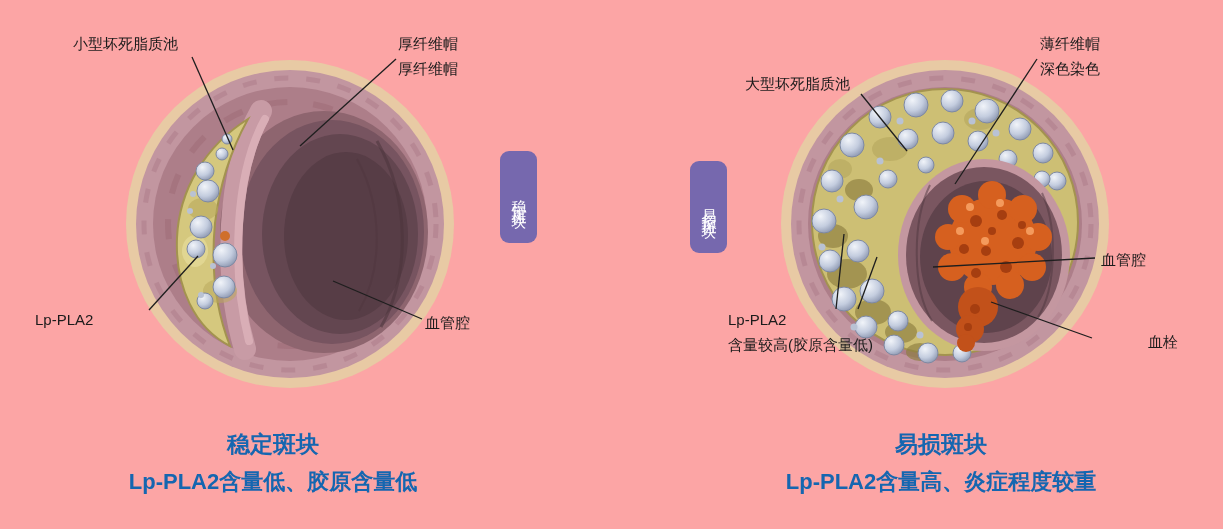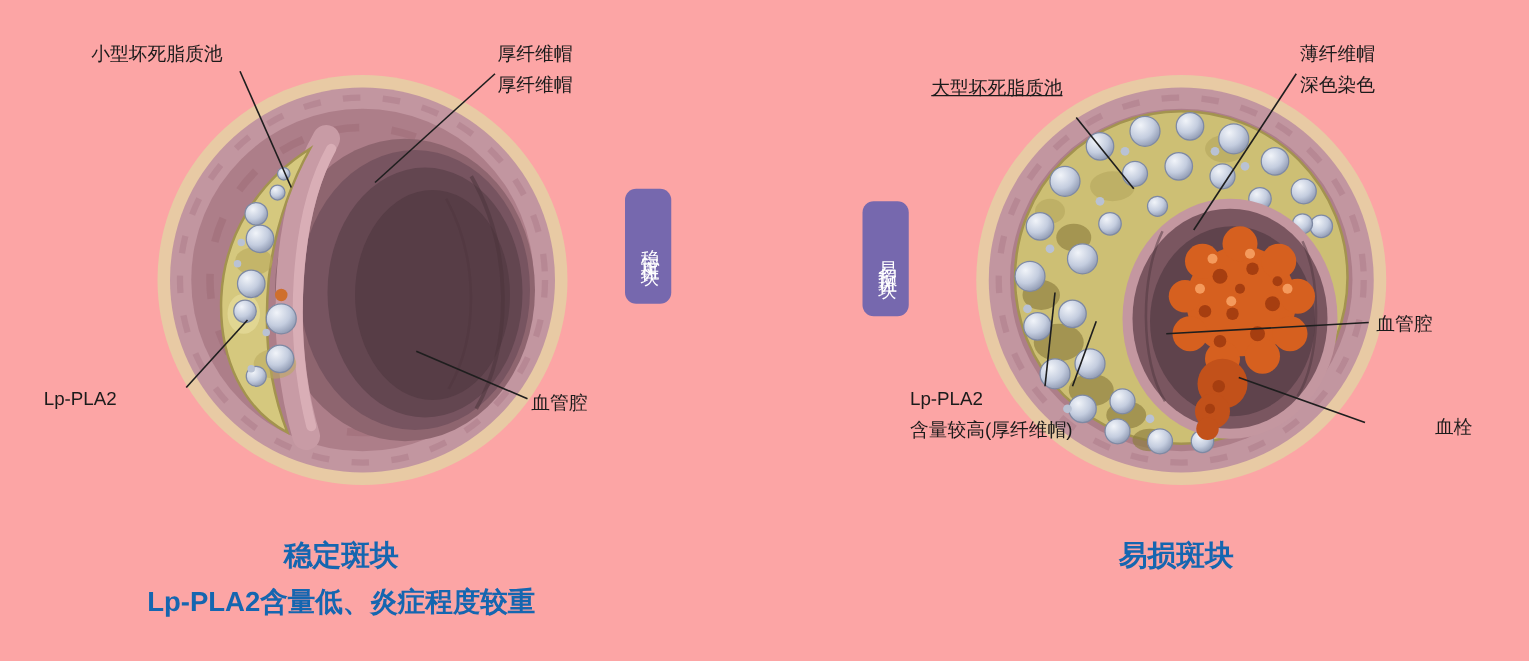--- a/index.html
+++ b/index.html
@@ -212,40 +212,41 @@
   </div>
 
   <div class="lbl lbl2" style="left:35px; top:307px;">
     <div>Lp-PLA2</div>
   </div>
 
   <div class="lbl" style="left:425px; top:310px;">血管腔</div>
 
   <div class="badge" style="left:500px; top:151px;">稳定斑块</div>
 
-  <div class="lbl" style="left:745px; top:58px;text-decoration:underline;">大型坏死脂质池</div>
+  <div class="lbl" style="left:745px; top:71px;">大型坏死脂质池</div>
 
   <div class="lbl lbl2" style="left:1040px; top:31px;">
     <div>薄纤维帽</div>
     <div>深色染色</div>
   </div>
 
   <div class="lbl lbl2" style="left:728px; top:307px;">
     <div>Lp-PLA2</div>
-    <div>含量较高(厚纤维帽)</div>
+    <div>含量较高(胶原含量低)</div>
   </div>
 
   <div class="lbl" style="left:1101px; top:247px;">血管腔</div>
 
   <div class="lbl" style="left:1101px; top:329px;margin-left:47px;">血栓</div>
 
   <div class="badge" style="left:690px; top:161px;">易损斑块</div>
 
   <div class="caption" style="left:38px; top:429px;">
     <div class="t">稳定斑块</div>
-    <div class="s">Lp-PLA2含量低、炎症程度较重</div>
+    <div class="s">Lp-PLA2含量低、胶原含量低</div>
   </div>
 
   <div class="caption" style="left:706px; top:429px;">
     <div class="t">易损斑块</div>
+    <div class="s">Lp-PLA2含量高、炎症程度较重</div>
   </div>
 
 </div>
 
 </body></html>

